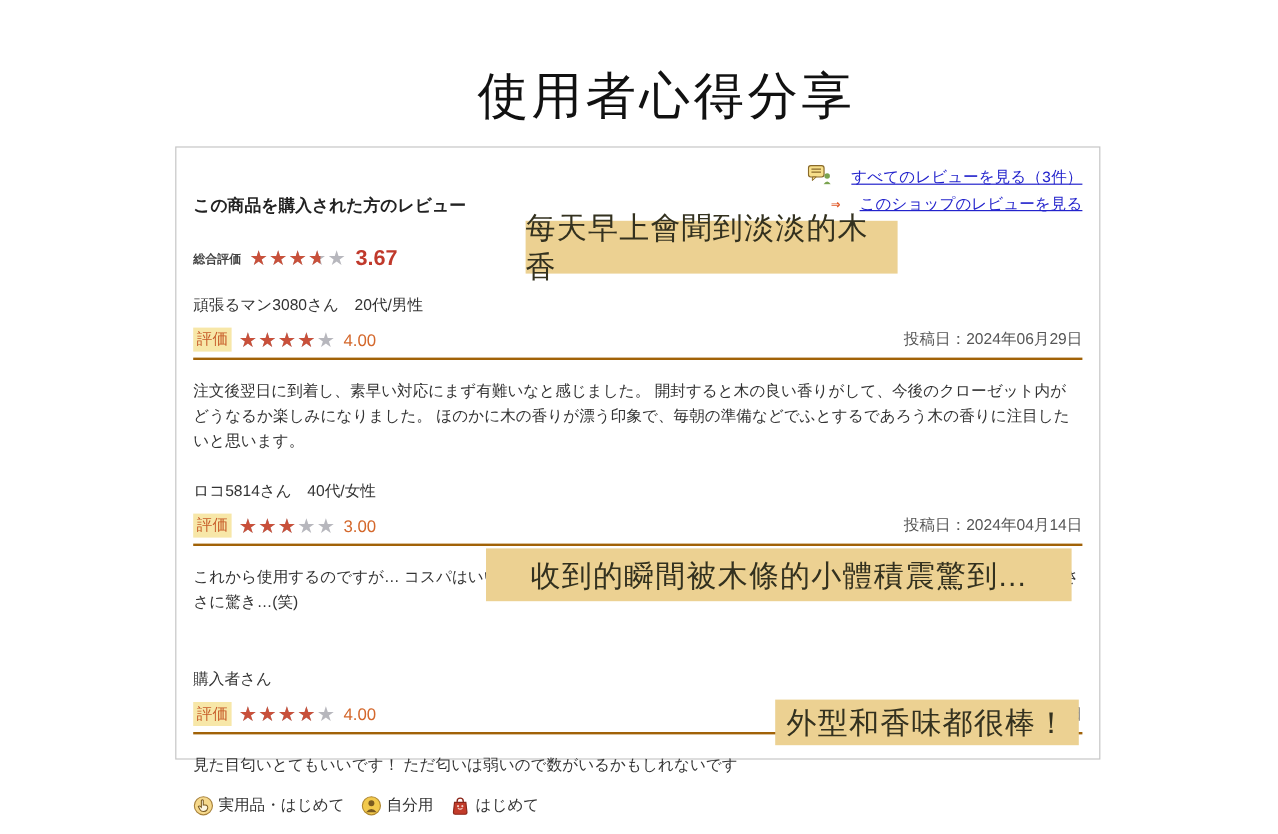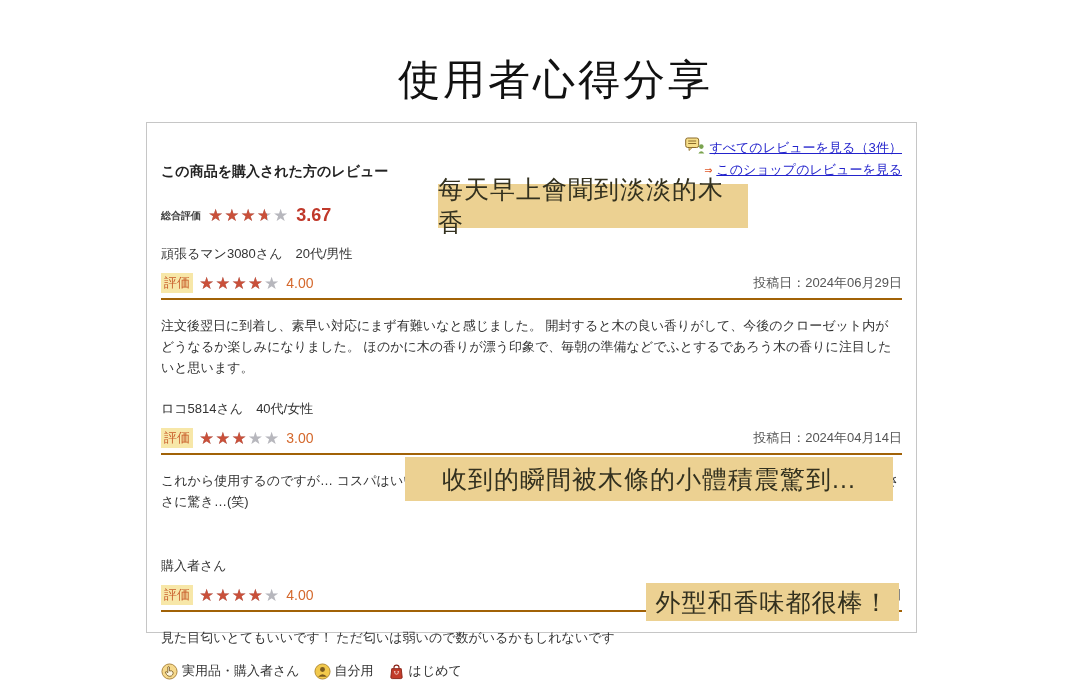--- a/index.html
+++ b/index.html
@@ -13,21 +13,21 @@
     letter-spacing:3px;margin:0;padding-left:23px;
   }
   .panel{
     position:absolute;left:146px;top:122px;width:771px;height:511px;
     background:#fff;border:1px solid #c6c6c6;box-sizing:border-box;
     padding:14px 14px 0 14px;
   }
   .panel-header{display:flex;justify-content:space-between;align-items:flex-end;font-family:Liberation Mono, monospace;}
   .panel-title{font-size:14px;font-weight:bold;color:#222;padding-top:3px;}
   .header-links{text-align:right;font-size:13px;line-height:20px;}
-  .header-link-row{display:flex;align-items:center;justify-content:flex-end;gap:4px;}
+  .header-link-row{display:flex;align-items:center;justify-content:flex-end;gap:16px;}
   .link{color:#2323cc;text-decoration:underline;cursor:pointer;}
   .arrow{color:#e05a2a;text-decoration:none;font-weight:bold;}
   .overall-row{margin-top:24px;display:flex;align-items:center;gap:7px;}
   .overall-label{font-size:10px;font-weight:bold;color:#444;}
   .overall-value{font-size:18px;font-weight:bold;color:#c0392b;}
   .reviewer{font-size:13px;color:#333;margin-top:19px;}
   .rating-row{
     display:flex;justify-content:space-between;align-items:center;
     margin-top:10px;padding-bottom:5px;border-bottom:2px solid #a16207;
   }
@@ -164,21 +164,21 @@
     </div>
     <p class="review-body" style="margin-bottom:0;">見た目匂いとてもいいです！ ただ匂いは弱いので数がいるかもしれないです</p>
     <div class="tags-row">
       <span class="tag">
         <span>
           <svg width="17" height="17" viewBox="0 0 18 18">
             <circle cx="9" cy="9" r="8" fill="#f6d98c" stroke="#a8823c"></circle>
             <path d="M7.2 4.2 q1 -1.1 1.7 0 l0 4.2 q2.9 -0.6 3.7 0.9 q0.8 1.6 -0.4 3.3 q-1 1.5 -3 1.5 q-2.3 0 -3.3 -1.9 l-1.4 -2.5 q0.8 -1 1.8 -0.2 l0.9 0.8 Z" fill="#fdf6e0" stroke="#7a5a20" stroke-width="0.9"></path>
           </svg>
         </span>
-        <span>実用品・購入者さん</span>
+        <span>実用品・はじめて</span>
       </span>
       <span class="tag">
         <span>
           <svg width="17" height="17" viewBox="0 0 18 18">
             <circle cx="9" cy="9" r="8" fill="#f2c94c" stroke="#b08830"></circle>
             <circle cx="9" cy="6.8" r="2.6" fill="#7a5a20"></circle>
             <path d="M4.3 14.6 q4.7 -5.6 9.4 0 Z" fill="#7a5a20"></path>
           </svg>
         </span>
         <span>自分用</span>

